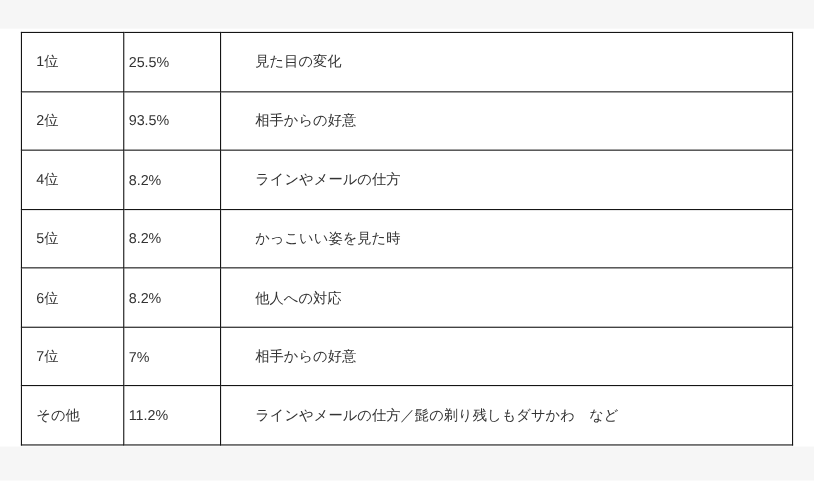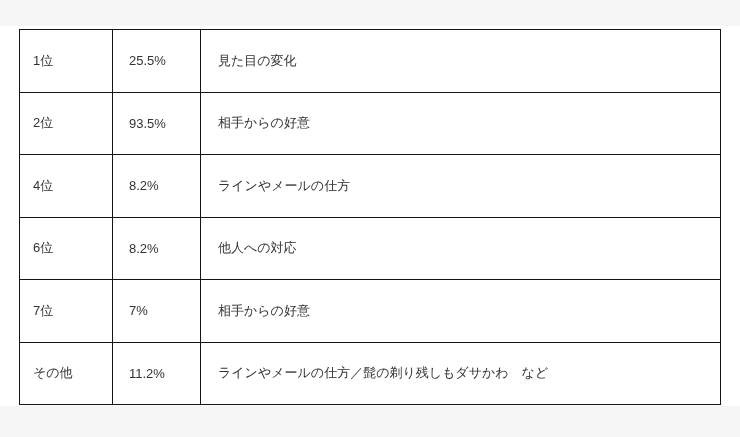--- a/index.html
+++ b/index.html
@@ -31,22 +31,22 @@
   }
   table.ranking td {
     border: 1px solid #151515;
     font-size: 13px;
     color: #333333;
     vertical-align: middle;
     white-space: nowrap;
     overflow: hidden;
   }
   td.col-rank    { width: 93px;  padding-left: 13px; }
-  td.col-percent { width: 88px;  padding-left: 16px; }
-  td.col-desc    {               padding-left: 17px; }
+  td.col-percent { width: 88px;  padding-left: 4px; }
+  td.col-desc    {               padding-left: 31px; }
 </style>
 </head>
 <body>
 
 <div class="band band-top"></div>
 <div class="band band-bottom"></div>
 
 <table class="ranking">
   <tbody>
     <tr>
@@ -58,20 +58,25 @@
       <td class="col-rank">2位</td>
       <td class="col-percent">93.5%</td>
       <td class="col-desc">相手からの好意</td>
     </tr>
     <tr>
       <td class="col-rank">4位</td>
       <td class="col-percent">8.2%</td>
       <td class="col-desc">ラインやメールの仕方</td>
     </tr>
     <tr>
+      <td class="col-rank">5位</td>
+      <td class="col-percent">8.2%</td>
+      <td class="col-desc">かっこいい姿を見た時</td>
+    </tr>
+    <tr>
       <td class="col-rank">6位</td>
       <td class="col-percent">8.2%</td>
       <td class="col-desc">他人への対応</td>
     </tr>
     <tr>
       <td class="col-rank">7位</td>
       <td class="col-percent">7%</td>
       <td class="col-desc">相手からの好意</td>
     </tr>
     <tr>

